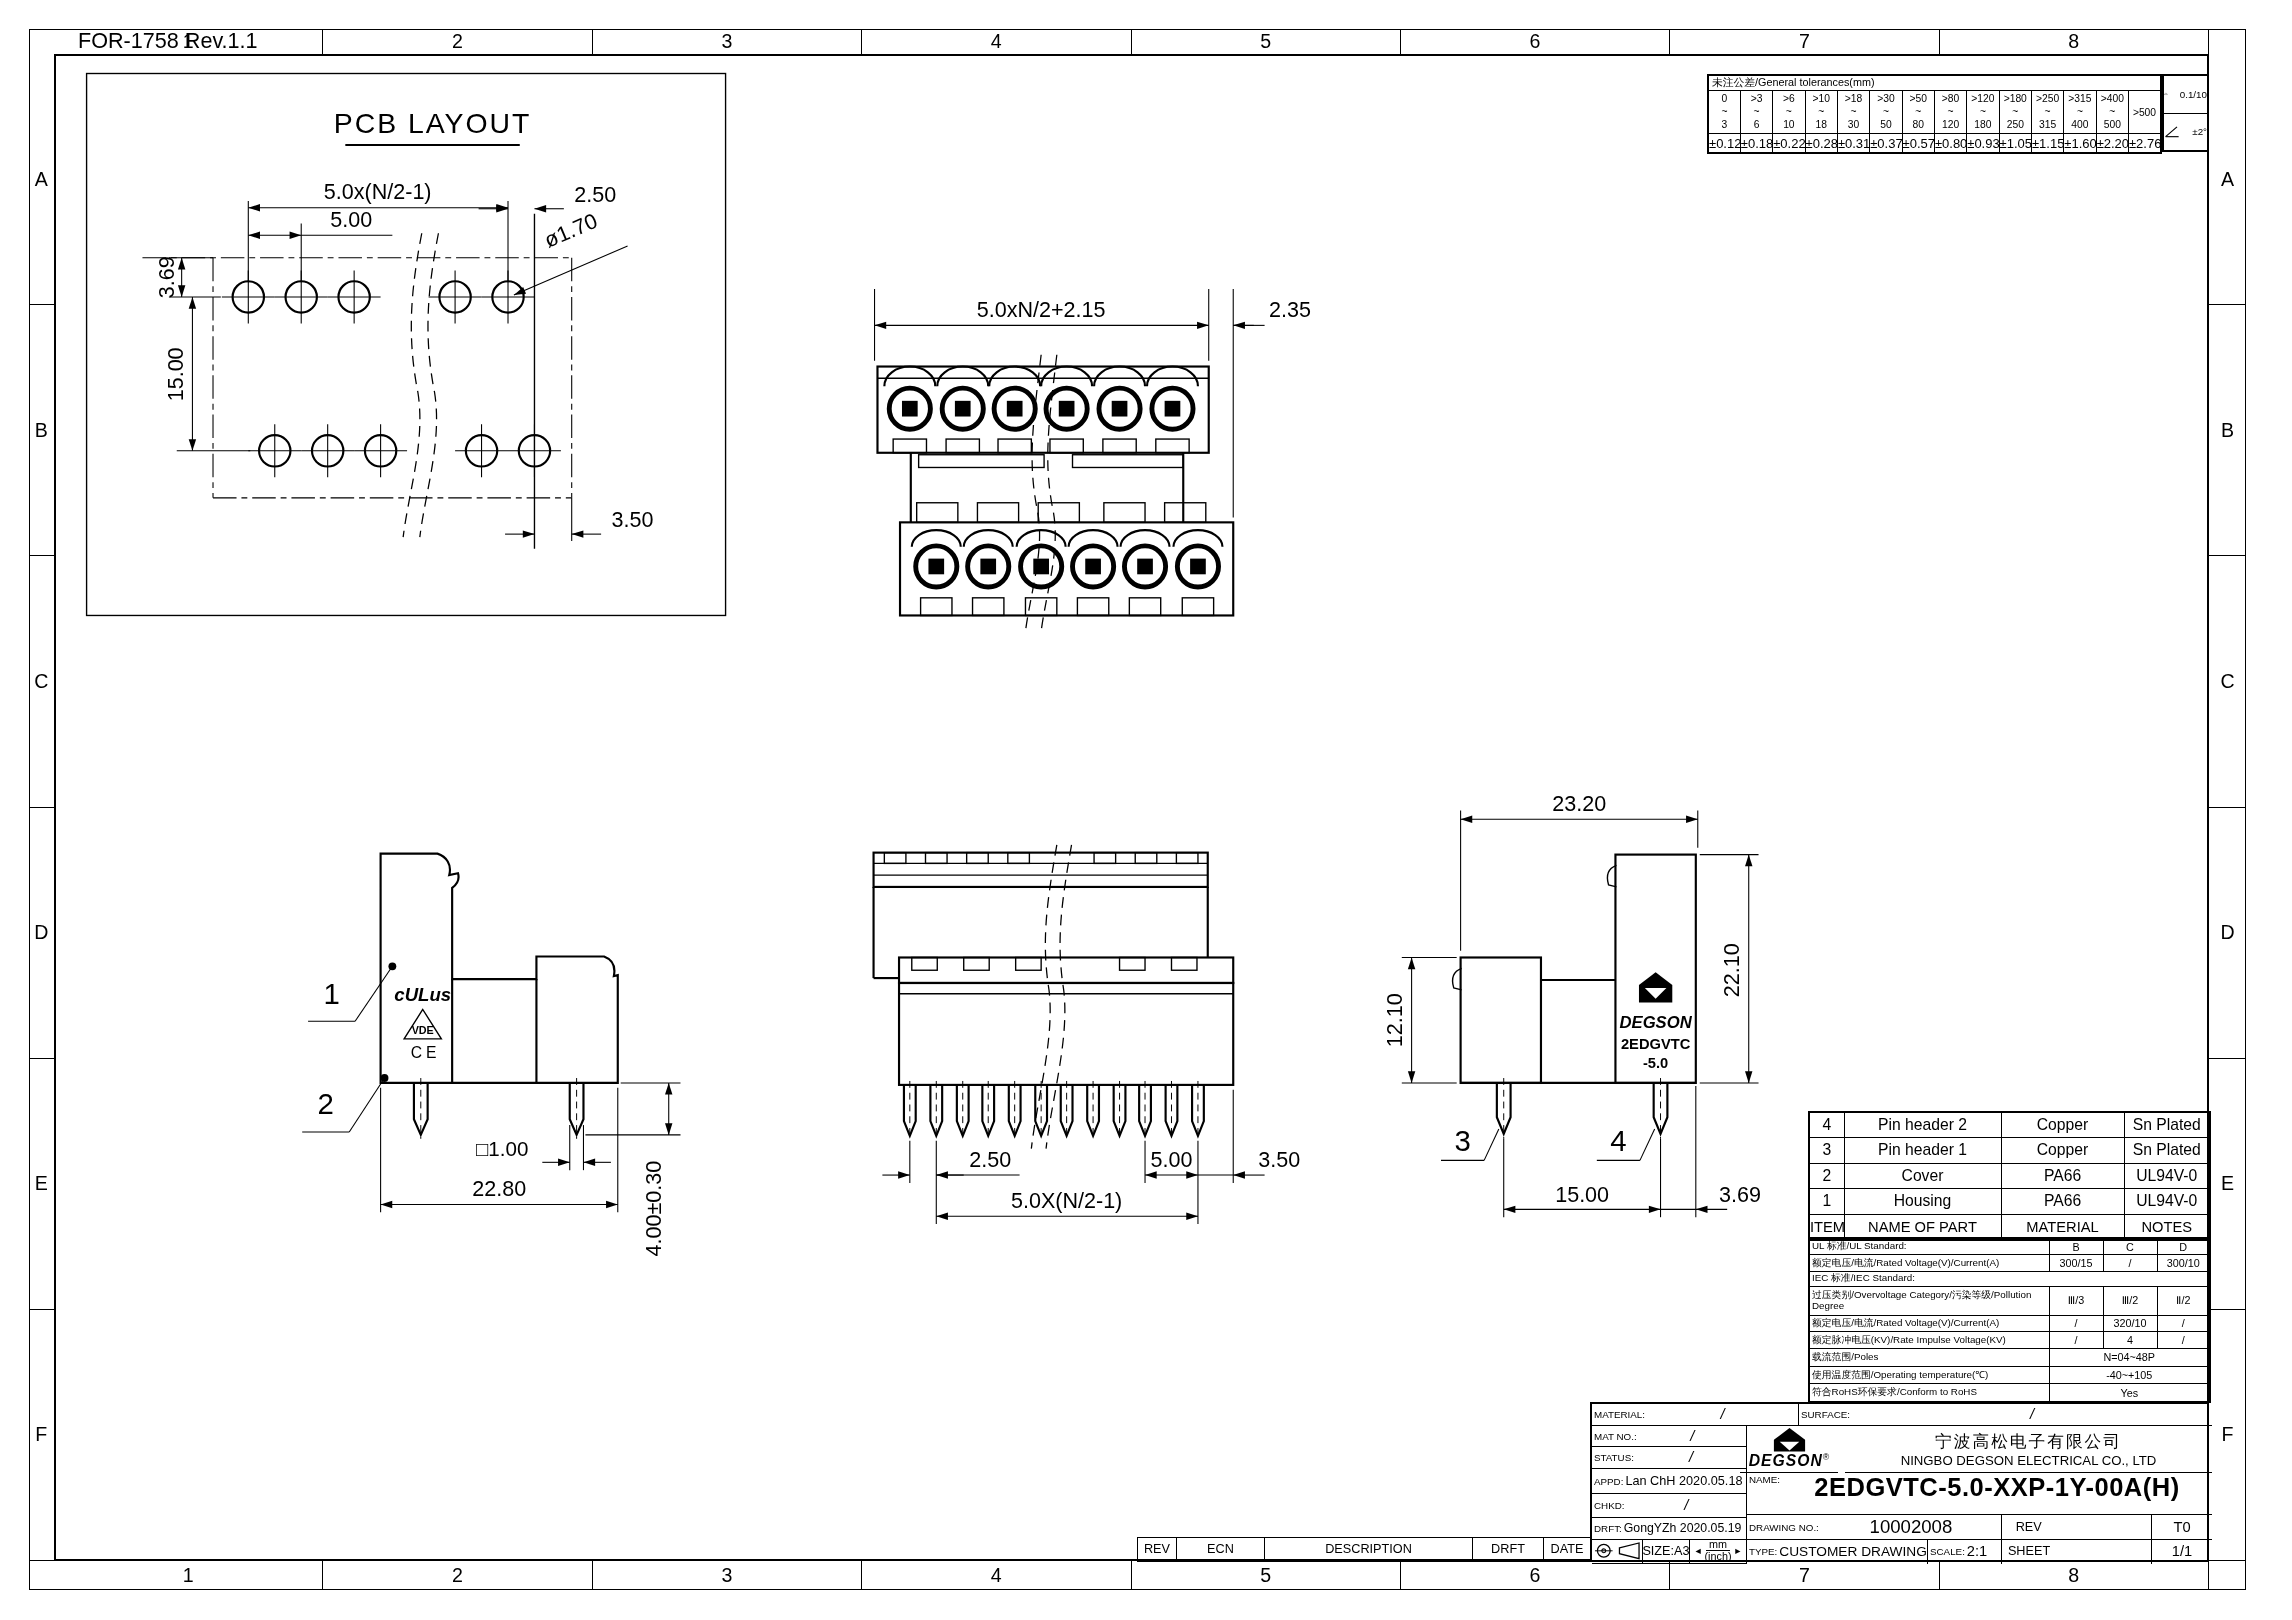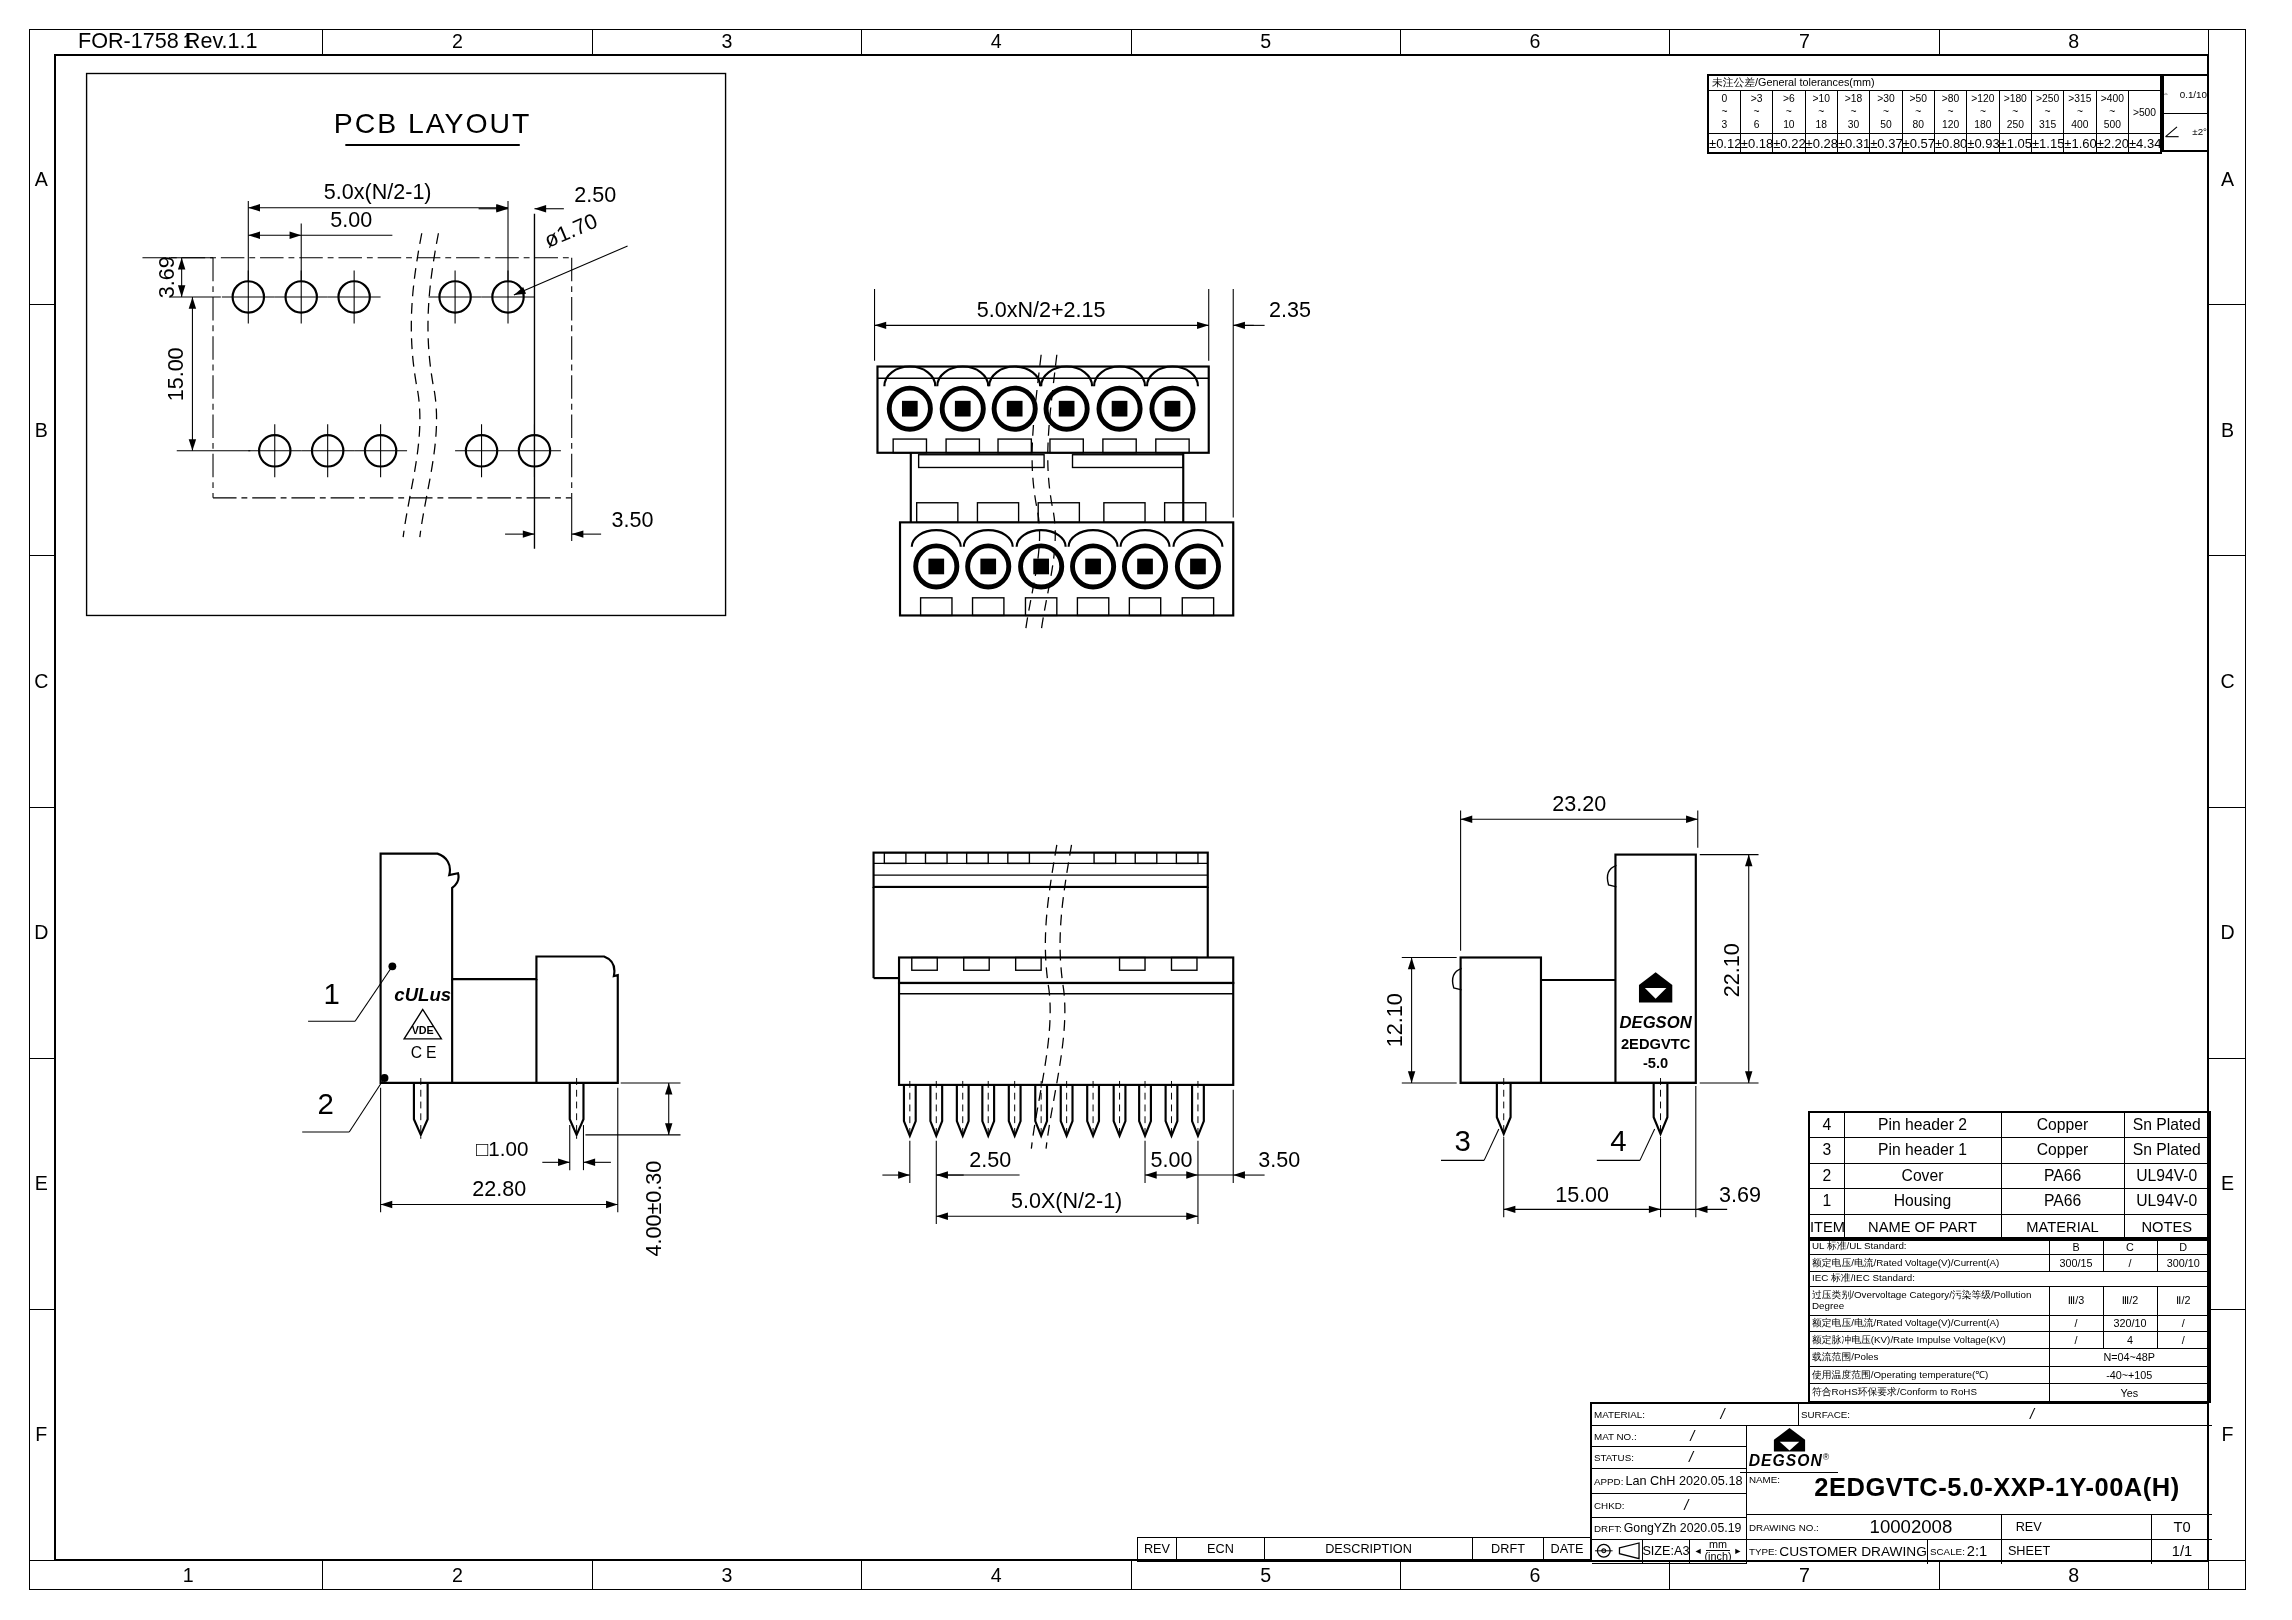--- a/index.html
+++ b/index.html
@@ -568,21 +568,21 @@
         <td>±0.93</td>
 
         <td>±1.05</td>
 
         <td>±1.15</td>
 
         <td>±1.60</td>
 
         <td>±2.20</td>
 
-      <td>±4.34</td>
+      <td>±2.76</td>
     </tr>
   </tbody>
     </table>
   <div class="abs tol-appx">
     <div class="r">
       <svg width="17.6" height="17.6" viewBox="0 0 20 20">
         <path d="M3,14 A7,7 0 0 1 17,14" fill="none" stroke="#000" stroke-width="1.4"></path>
         <line x1="1" y1="14" x2="19" y2="14" stroke="#000" stroke-width="1.4"></line>
       </svg>
       <span>0.1/10</span>
@@ -751,20 +751,24 @@
         </span>
       <span class="u-ar">►</span>
     </div>
     <div class="tb-cell" style="left:148px;top:21.6px;width:98px;height:47px;flex-direction:column;justify-content:center;border-right:none">
       <svg width="39" height="25.5" viewBox="0 0 40 26">
         <path d="M20,1 L36,13 L36,25 L4,25 L4,13 Z" fill="#000"></path>
         <path d="M10,15 L30,15 L20,24 Z" fill="#fff"></path>
       </svg>
       <span><span class="brand-txt">DEGSON</span><span class="brand-reg">®</span></span>
     </div>
+    <div class="tb-cell" style="left:253px;top:21.6px;width:367px;height:47px;flex-direction:column;justify-content:center;border-right:none">
+      <span class="company-cn">宁波高松电子有限公司</span>
+      <span class="company-en">NINGBO DEGSON ELECTRICAL CO., LTD</span>
+    </div>
     <div class="tb-cell" style="left:155px;top:69px;width:465px;height:42px;flex-direction:row;align-items:flex-start;border-right:none">
       <span class="lab">NAME:</span>
       <span class="partnum">2EDGVTC-5.0-XXP-1Y-00A(H)</span>
     </div>
     <div class="tb-cell" style="left:155px;top:111px;width:255px;height:24.5px">
       <span class="lab">DRAWING NO.:</span>
       <span class="bigno">10002008</span>
     </div>
     <div class="tb-cell" style="left:410px;top:111px;width:150px;height:24.5px;justify-content:flex-start">
       <span style="font-size:12.7px;padding-left:13.7px">REV</span>

